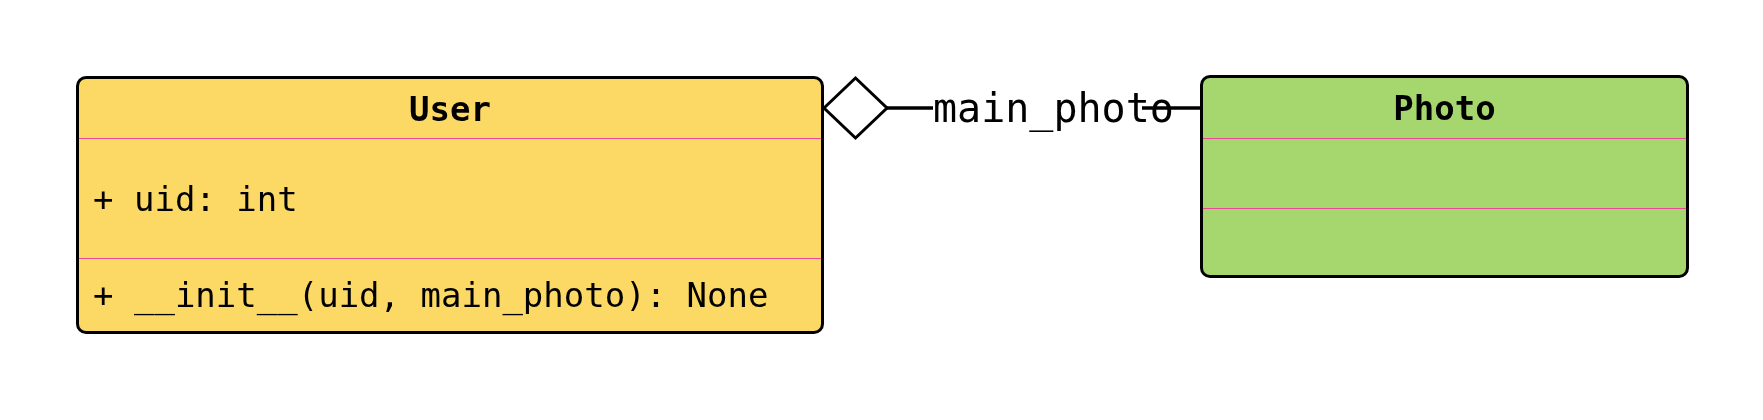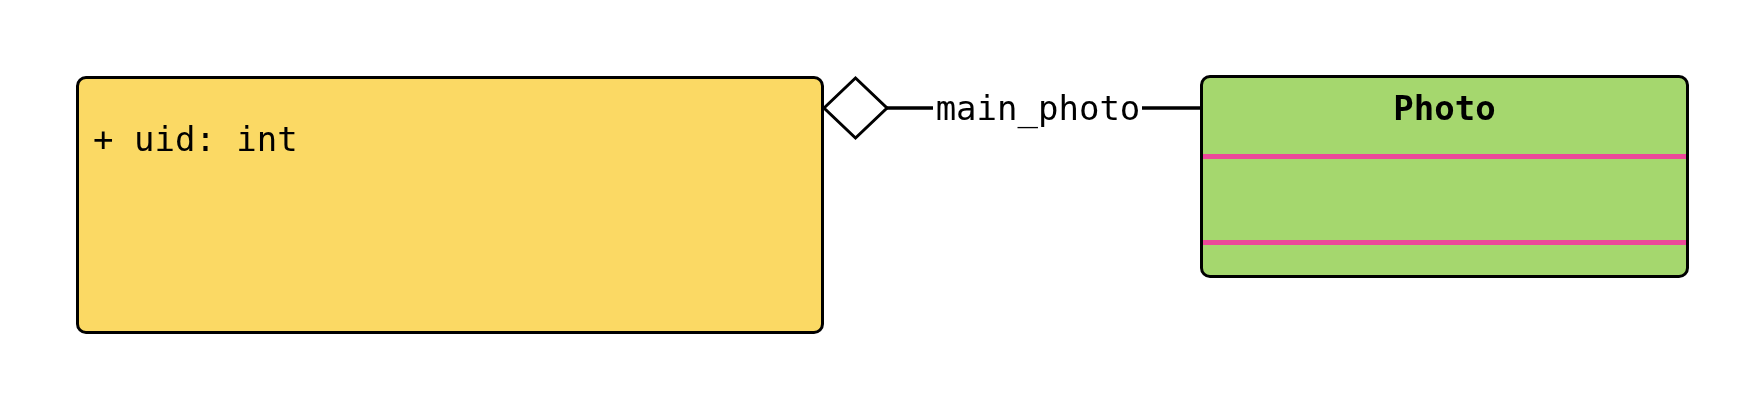--- a/index.html
+++ b/index.html
@@ -23,22 +23,21 @@
     display: flex;
     flex-direction: column;
     overflow: hidden;
     color: #000000;
   }
   .uml-class .sec {
     box-sizing: border-box;
     flex: 0 0 auto;
   }
   .uml-class .sec + .sec {
-    border-top: 5px solid #ec4899;
-    margin-top: 16px;
+    border-top: 1px solid #ec4899;
   }
   .sec.title {
     display: flex;
     align-items: center;
     justify-content: center;
     font-weight: bold;
     font-size: 34px;
   }
   .sec.body {
     display: flex;
@@ -78,33 +77,37 @@
     height: 80px;
   }
   .edge-label {
     position: absolute;
     left: 933px;
     top: 86px;
     width: 210px;
     height: 44px;
     line-height: 44px;
     text-align: center;
-    font-size: 34px;
+    font-size: 40px;
     color: #000000;
     white-space: pre;
   }
 </style>
 </head>
 <body>
 
 <div class="canvas">
 
   <div class="uml-class class-user">
+    <div class="sec title">User</div>
     <div class="sec body attrs">
       <div><span>+ uid: int</span></div>
+    </div>
+    <div class="sec body methods">
+      <div><span>+ __init__(uid, main_photo): None</span></div>
     </div>
   </div>
 
   <svg class="connector-svg" viewBox="0 0 390 80">
     <polygon points="4,38 35.5,8 67,38 35.5,68" fill="#ffffff" stroke="#000000" stroke-width="3"></polygon>
     <line x1="67" y1="38" x2="113" y2="38" stroke="#000000" stroke-width="3.5"></line>
     <line x1="322" y1="38" x2="385" y2="38" stroke="#000000" stroke-width="3.5"></line>
   </svg>
   <div class="edge-label">main_photo</div>
 

